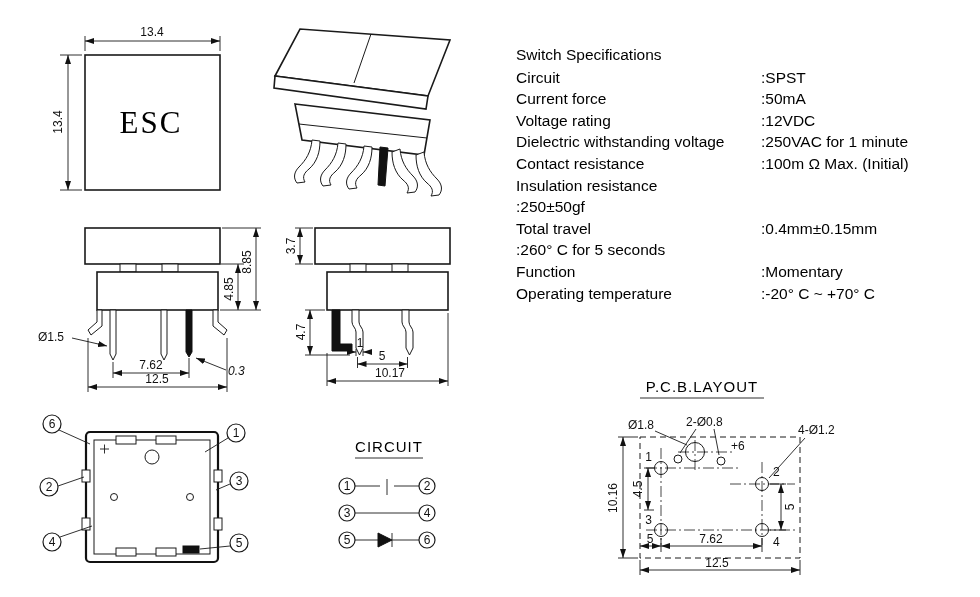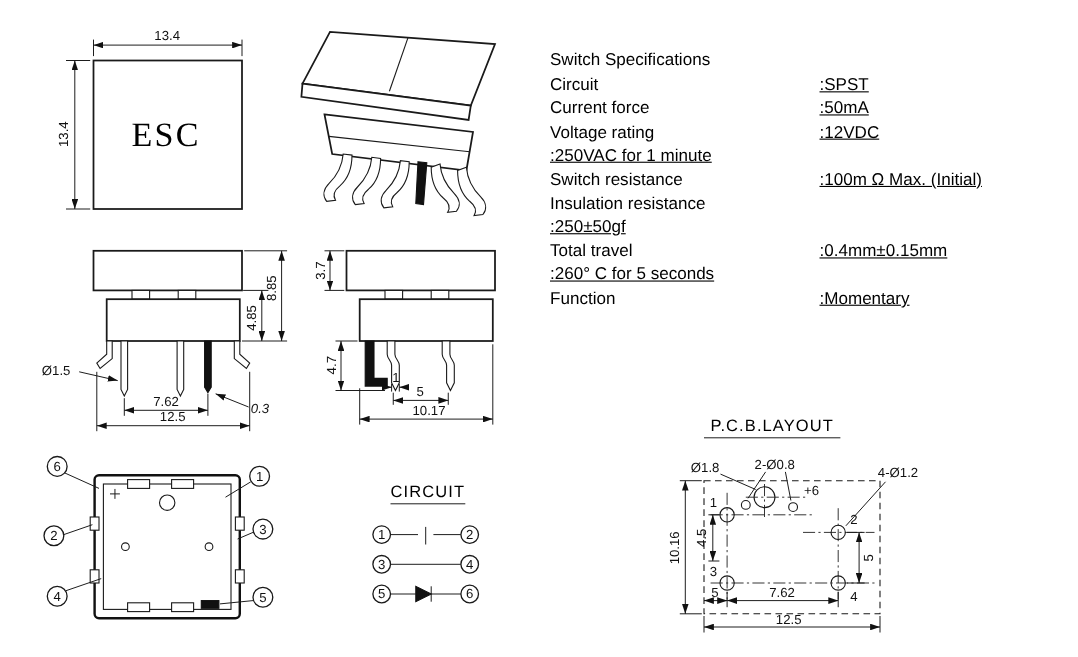--- a/index.html
+++ b/index.html
@@ -16,25 +16,25 @@
   .dimtxt{font-size:12px;fill:#111;}
   .lbltxt{font-size:12px;fill:#111;}
   .numtxt{font-size:12px;fill:#111;}
   .esc-txt{font-family:"Liberation Serif",serif;font-size:31px;letter-spacing:2px;fill:#000;}
   .title-txt{font-size:15px;letter-spacing:1px;fill:#000;}
   .blackfill{fill:#111;stroke:#111;stroke-width:1;}
   .dashed{fill:none;stroke:#1a1a1a;stroke-width:1;stroke-dasharray:6 4;}
   .cline{fill:none;stroke:#1a1a1a;stroke-width:0.8;stroke-dasharray:11 3 2 3;}
   .callout-circle{fill:#fff;stroke:#1a1a1a;stroke-width:1.2;}
   
-  .specs{position:absolute;left:500px;top:44px;width:445px;font-size:15.5px;line-height:21.6px;}
+  .specs{position:absolute;left:516px;top:44px;width:445px;font-size:15.5px;line-height:21.6px;}
   .specs-title{margin-bottom:1px;}
   .spec-row{display:flex;}
   .spec-label{flex:0 0 245px;}
-  .spec-value{flex:1;text-decoration:underline;}
+  .spec-value{flex:1;}
 </style>
 </head>
 <body>
 
 <svg class="stage" viewBox="0 0 980 597">
   <defs>
     <marker id="ae" markerUnits="userSpaceOnUse" markerWidth="9" markerHeight="6" refX="9" refY="3" orient="auto">
       <path d="M0,0 L9,3 L0,6 Z" fill="#111"></path>
     </marker>
     <marker id="as" markerUnits="userSpaceOnUse" markerWidth="9" markerHeight="6" refX="0" refY="3" orient="auto">
@@ -260,36 +260,41 @@
   </div>
   <div class="spec-row">
     <span class="spec-label">Current force</span>
     <span class="spec-value">:50mA</span>
   </div>
   <div class="spec-row">
     <span class="spec-label">Voltage rating</span>
     <span class="spec-value">:12VDC</span>
   </div>
   <div class="spec-row">
+    <span class="spec-label">Dielectric withstanding voltage</span>
     <span class="spec-value">:250VAC for 1 minute</span>
   </div>
   <div class="spec-row">
-    <span class="spec-label">Switch resistance</span>
+    <span class="spec-label">Contact resistance</span>
     <span class="spec-value">:100m Ω Max. (Initial)</span>
   </div>
   <div class="spec-row">
     <span class="spec-label">Insulation resistance</span>
   </div>
   <div class="spec-row">
     <span class="spec-value">:250±50gf</span>
   </div>
   <div class="spec-row">
     <span class="spec-label">Total travel</span>
     <span class="spec-value">:0.4mm±0.15mm</span>
   </div>
   <div class="spec-row">
     <span class="spec-value">:260° C for 5 seconds</span>
   </div>
   <div class="spec-row">
     <span class="spec-label">Function</span>
     <span class="spec-value">:Momentary</span>
   </div>
+  <div class="spec-row">
+    <span class="spec-label">Operating temperature</span>
+    <span class="spec-value">:-20° C ~ +70° C</span>
+  </div>
 </div>
 
 </body></html>

